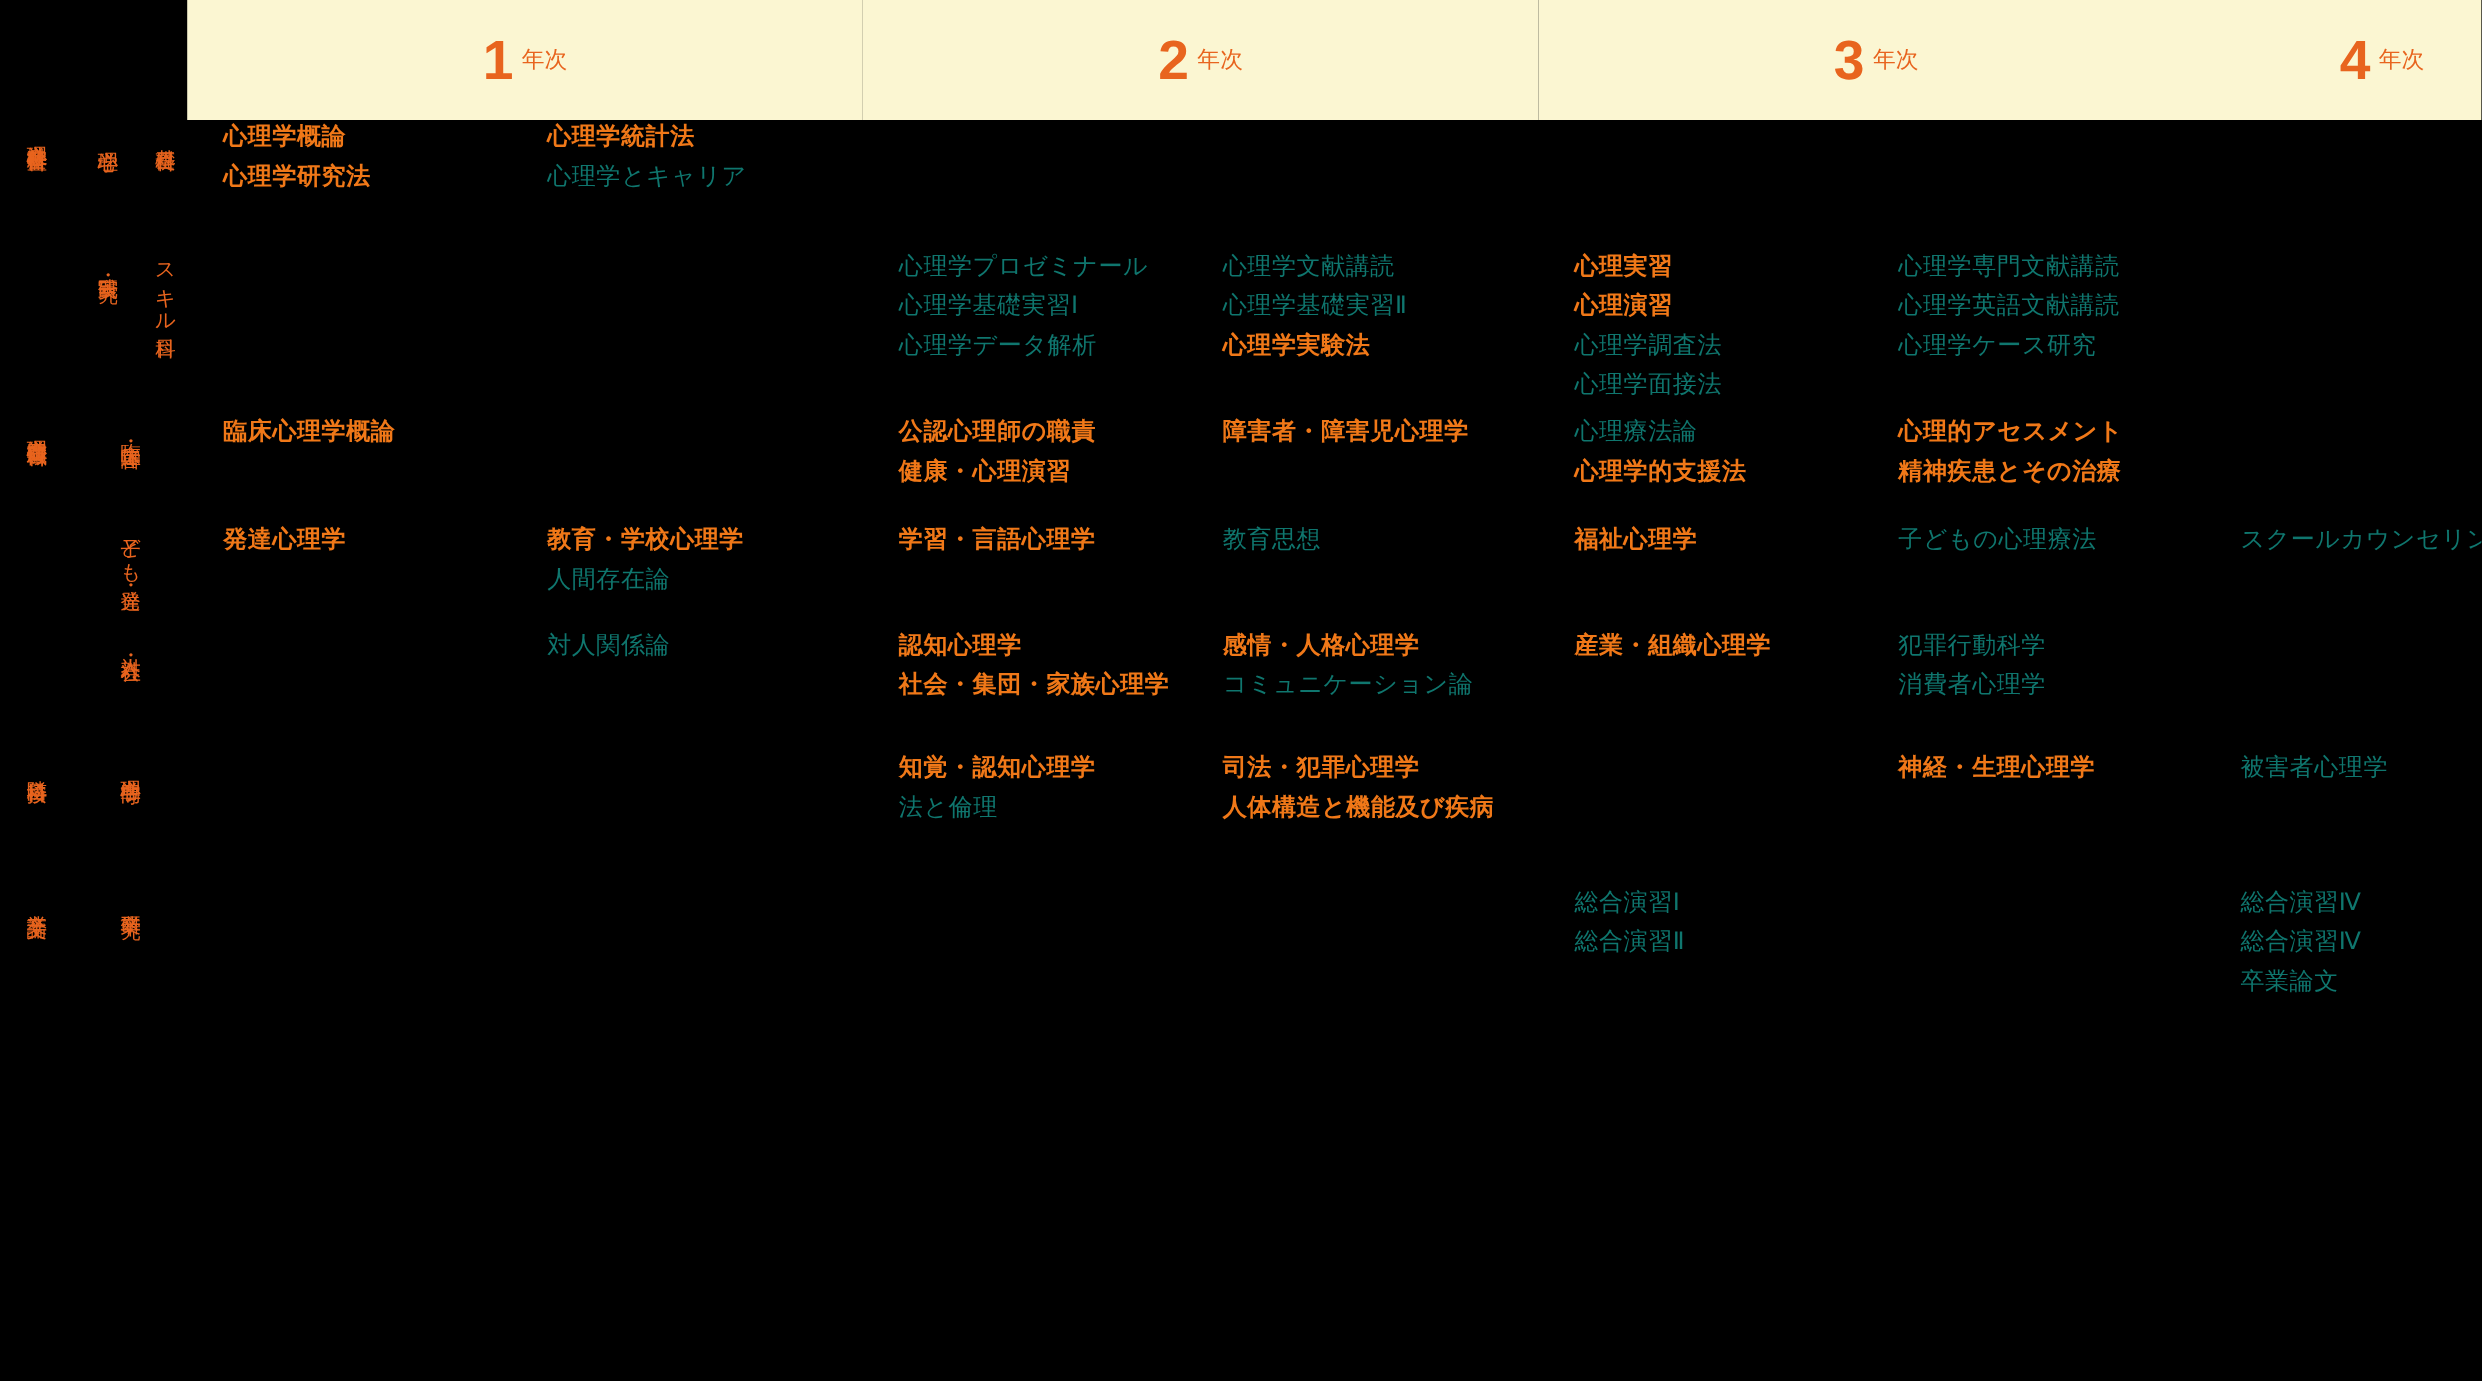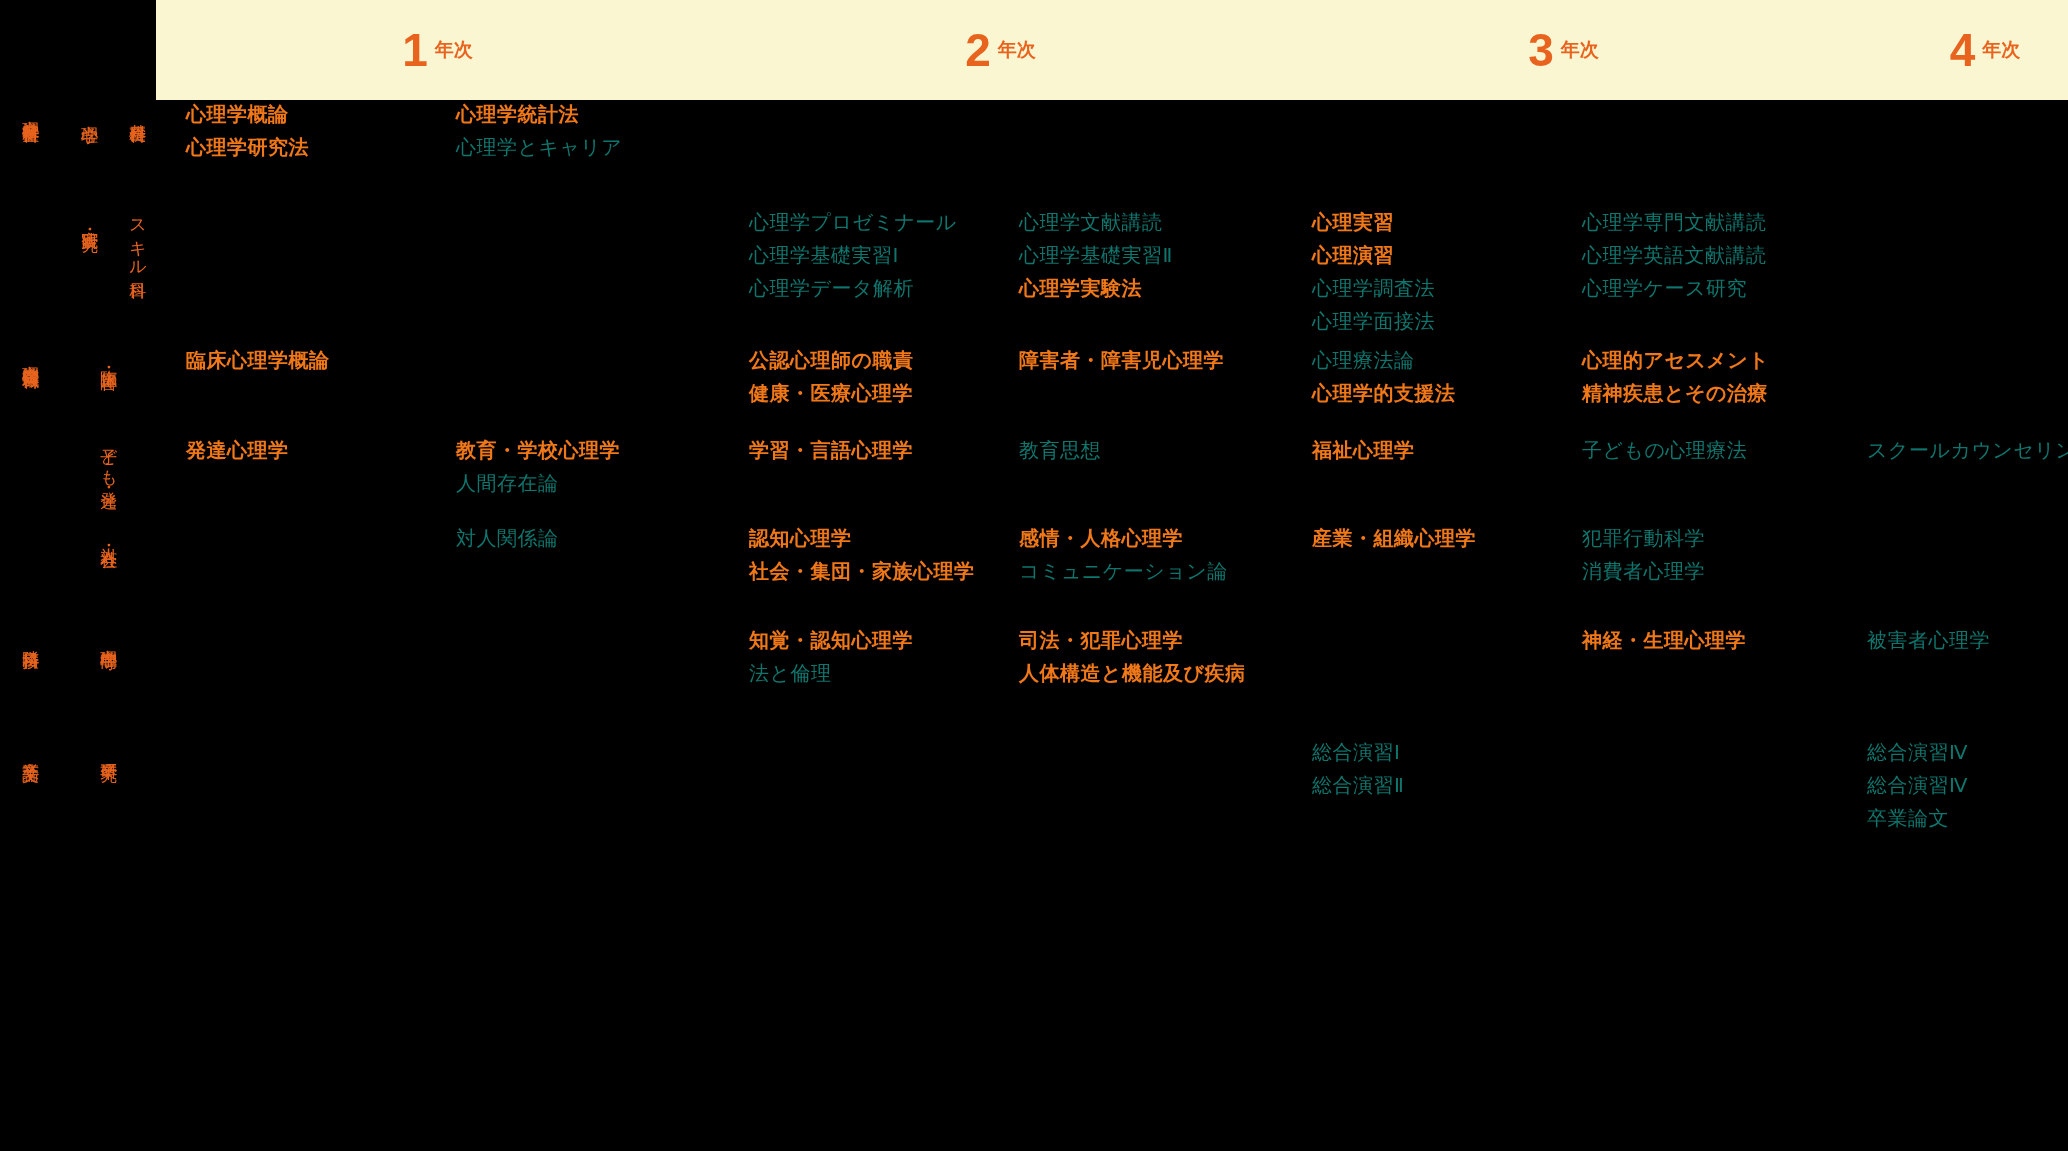--- a/index.html
+++ b/index.html
@@ -48,21 +48,21 @@
     white-space: nowrap;
   }
   .hdr-year .num {
     font-size: 46px;
     font-weight: bold;
     letter-spacing: 1px;
     vertical-align: baseline;
   }
   .hdr-year .suffix {
     font-size: 19px;
-    font-weight: bold;
+    font-weight: normal;
     margin-left: 6px;
     vertical-align: baseline;
   }
   .hdr-inner {
     display: flex;
     align-items: center;
     justify-content: center;
     height: 100%;
   }
 
@@ -265,21 +265,21 @@
               <div class="subcol">
                 <div class="course req">臨床心理学概論</div>
               </div>
               <div class="subcol right"></div>
             </div>
           </td>
           <td class="cellblock h-r3">
             <div class="colwrap">
               <div class="subcol">
                 <div class="course req">公認心理師の職責</div>
-                <div class="course req">健康・医療心理学</div>
+                <div class="course req">健康・心理演習</div>
               </div>
               <div class="subcol right">
                 <div class="course req">障害者・障害児心理学</div>
               </div>
             </div>
           </td>
           <td class="cellblock h-r3">
             <div class="colwrap">
               <div class="subcol">
                 <div class="course opt">心理療法論</div>

